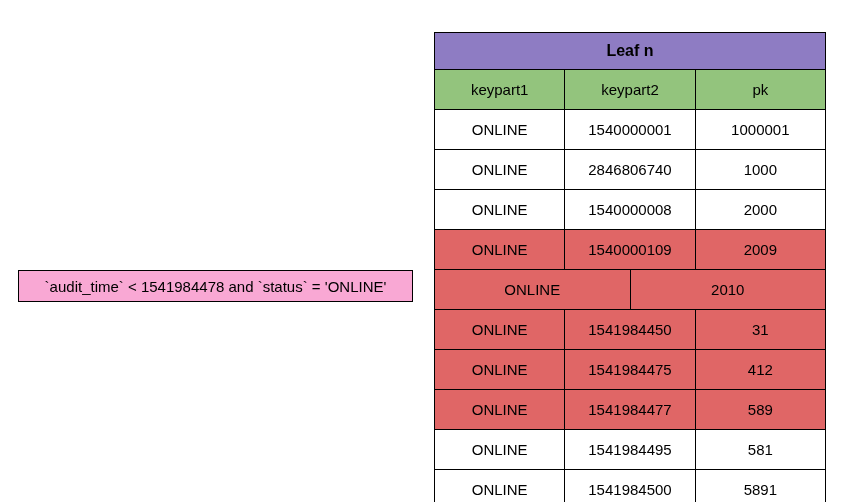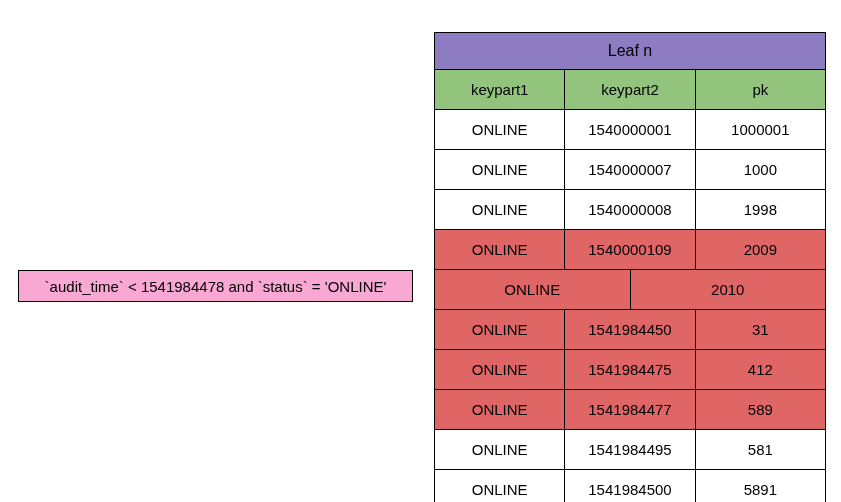--- a/index.html
+++ b/index.html
@@ -34,20 +34,21 @@
   }
   .header-bar {
     height: 38px;
     background: #8e7cc3;
     border: 1.5px solid #000;
     display: flex;
     align-items: center;
     justify-content: center;
     font-size: 16px;
     color: #000;
+    font-weight: bold;
   }
   .row {
     display: flex;
     height: 40px;
   }
   .cell {
     flex: 1;
     border: 1.5px solid #000;
     border-top: none;
     display: flex;
@@ -78,27 +79,27 @@
     <div class="cell">pk</div>
   </div>
 
 <div class="row">
       <div class="cell">ONLINE</div>
       <div class="cell">1540000001</div>
       <div class="cell">1000001</div>
     </div>
     <div class="row">
       <div class="cell">ONLINE</div>
-      <div class="cell">1540000007</div>
+      <div class="cell">2846806740</div>
       <div class="cell">1000</div>
     </div>
     <div class="row">
       <div class="cell">ONLINE</div>
       <div class="cell">1540000008</div>
-      <div class="cell">1998</div>
+      <div class="cell">2000</div>
     </div>
     <div class="row hl">
       <div class="cell">ONLINE</div>
       <div class="cell">1540000109</div>
       <div class="cell">2009</div>
     </div>
     <div class="row hl">
       <div class="cell">ONLINE</div>
       <div class="cell">2010</div>
     </div>

